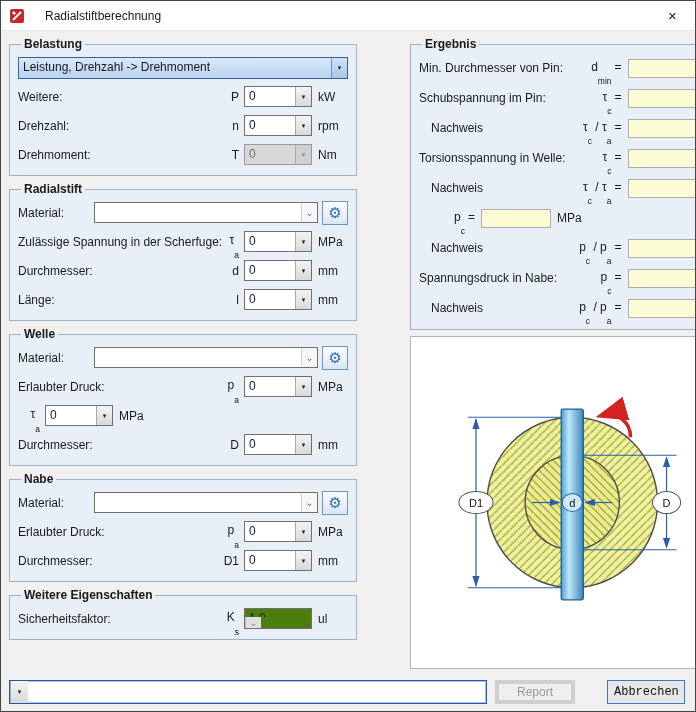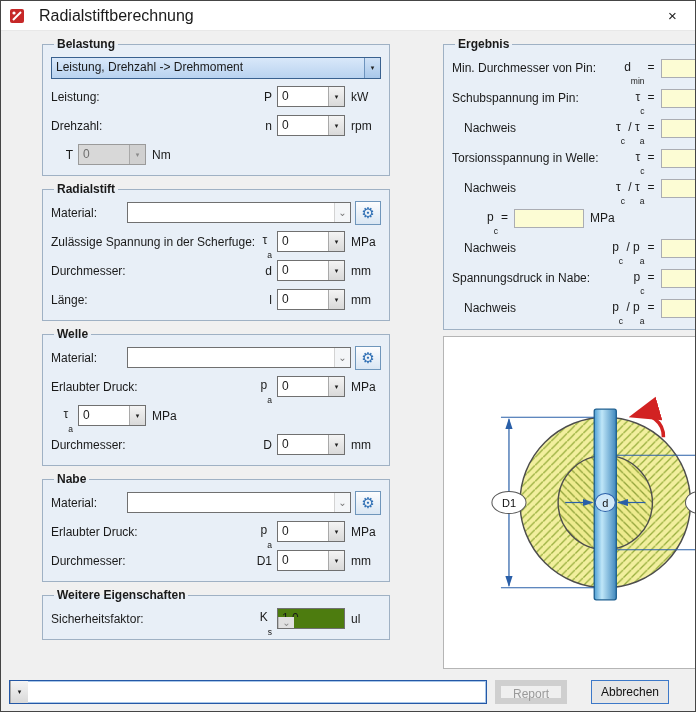--- a/index.html
+++ b/index.html
@@ -6,25 +6,25 @@
   *{box-sizing:border-box;}
   .window{
     width:696px;height:712px;background:#f0f0f0;border:1px solid #454545;
     font-family:"Liberation Sans",sans-serif;font-size:12px;color:#1a1a1a;
     display:flex;flex-direction:column;overflow:hidden;
   }
   
   .titlebar{height:30px;background:#ffffff;display:flex;align-items:center;
     padding-left:8px;border-bottom:1px solid #e8e8e8;flex:0 0 auto;}
   .app-icon{width:16px;height:16px;display:inline-flex;}
-  .title{margin-left:14px;font-size:16px;}
+  .title{margin-left:20px;font-size:12px;}
   .close{margin-left:auto;width:45px;height:30px;display:flex;align-items:center;
     justify-content:center;font-size:15px;cursor:default;}
   
-  .content{flex:1;display:flex;padding:6px 8px 4px;gap:10px;overflow:hidden;margin-left:33px;}
+  .content{flex:1;display:flex;padding:6px 8px 4px;gap:10px;overflow:hidden;}
   .left-col{width:348px;flex:0 0 348px;display:flex;flex-direction:column;}
   .right-col{flex:1;display:flex;flex-direction:column;padding-left:43px;}
   fieldset{border:1px solid #9fb1c4;background:#e8eff7;margin:0 0 6px;
     padding:2px 8px 6px;min-width:0;}
   legend{font-weight:bold;padding:0 3px;margin-left:3px;font-size:12px;}
   .row{display:flex;align-items:center;height:29px;}
   .lbl{flex:1;white-space:nowrap;min-width:0;}
   .lbl.mat{flex:0 0 76px;}
   .sym{flex:0 0 22px;text-align:right;margin-right:5px;white-space:nowrap;}
   sub{font-size:8.5px;position:relative;top:10px;}
@@ -67,25 +67,25 @@
   .diagram svg{width:100%;height:100%;}
   
   .footer{flex:0 0 38px;display:flex;align-items:center;padding:0 8px;gap:8px;}
   .tpl-combo{flex:1;max-width:478px;height:24px;border:1px solid #2458a6;
     box-shadow:0 0 0 1px #a8c6e8 inset;background:#fff;display:flex;
     align-items:stretch;}
   .tpl-val{flex:1;padding:4px 6px;white-space:nowrap;overflow:hidden;}
   .tpl-arrow{width:18px;border-left:1px solid #a9a9a9;
     background:linear-gradient(#f4f4f4,#d9d9d9);display:flex;align-items:center;
     justify-content:center;font-size:7px;}
-  .btn{height:24px;width:72px;font-family:"Liberation Sans",sans-serif;
-    font-size:12px;border:6px solid #0c4a6e;background:#ececec;cursor:default;}
+  .btn{height:24px;width:80px;font-family:"Liberation Sans",sans-serif;
+    font-size:12px;border:4px solid #0c4a6e;background:#ececec;cursor:default;}
   .btn.disabled{color:#9a9a9a;background:#efefef;border-color:#cfcfcf;}
-  .btn.default{margin-left:16px;border:1px solid #3c78c8;background:#e7e7e7;
-    color:#111;width:78px;}
+  .btn.default{margin-left:24px;border:1px solid #3c78c8;background:#e7e7e7;
+    color:#111;width:78px;font-family:Liberation Mono, monospace;}
 </style>
 </head>
 <body>
 
 <div class="window">
 
   <div class="titlebar">
     <span class="app-icon">
       <svg viewBox="0 0 16 16" width="16" height="16">
         <rect x="1" y="1" width="14" height="14" rx="2" fill="#c62828"></rect>
@@ -103,38 +103,39 @@
 
       <fieldset>
         <legend>Belastung</legend>
         <div class="row">
           <span class="combo mode">
             <span class="combo-val">Leistung, Drehzahl  -&gt; Drehmoment</span>
             <span class="combo-arrow">▾</span>
           </span>
         </div>
         <div class="row">
-          <span class="lbl">Leistung:</span>
+          <span class="lbl">Weitere:</span>
           <span class="sym"><span>P</span></span>
           <span class="combo">
             <span class="combo-val">0</span>
             <span class="combo-arrow">▾</span>
           </span>
           <span class="unit">kW</span>
         </div>
         <div class="row">
           <span class="lbl">Drehzahl:</span>
           <span class="sym"><span>n</span></span>
           <span class="combo">
             <span class="combo-val">0</span>
             <span class="combo-arrow">▾</span>
           </span>
           <span class="unit">rpm</span>
         </div>
         <div class="row">
+          <span class="lbl">Drehmoment:</span>
           <span class="sym"><span>T</span></span>
           <span class="combo disabled">
             <span class="combo-val">0</span>
             <span class="combo-arrow">▾</span>
           </span>
           <span class="unit">Nm</span>
         </div>
       </fieldset>
 
       <fieldset>

